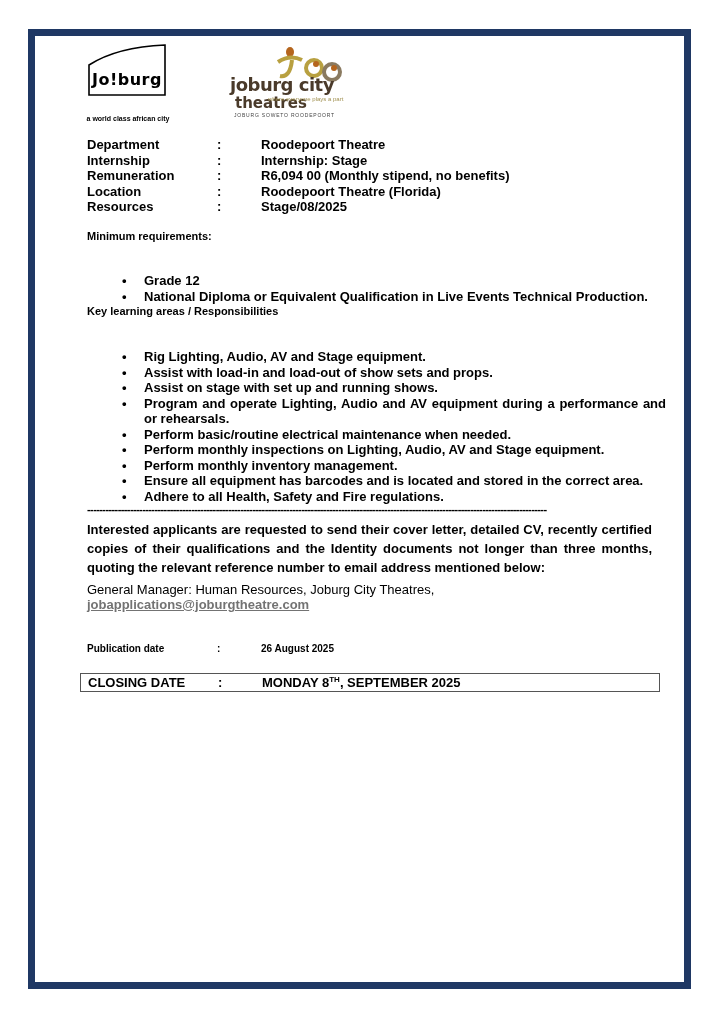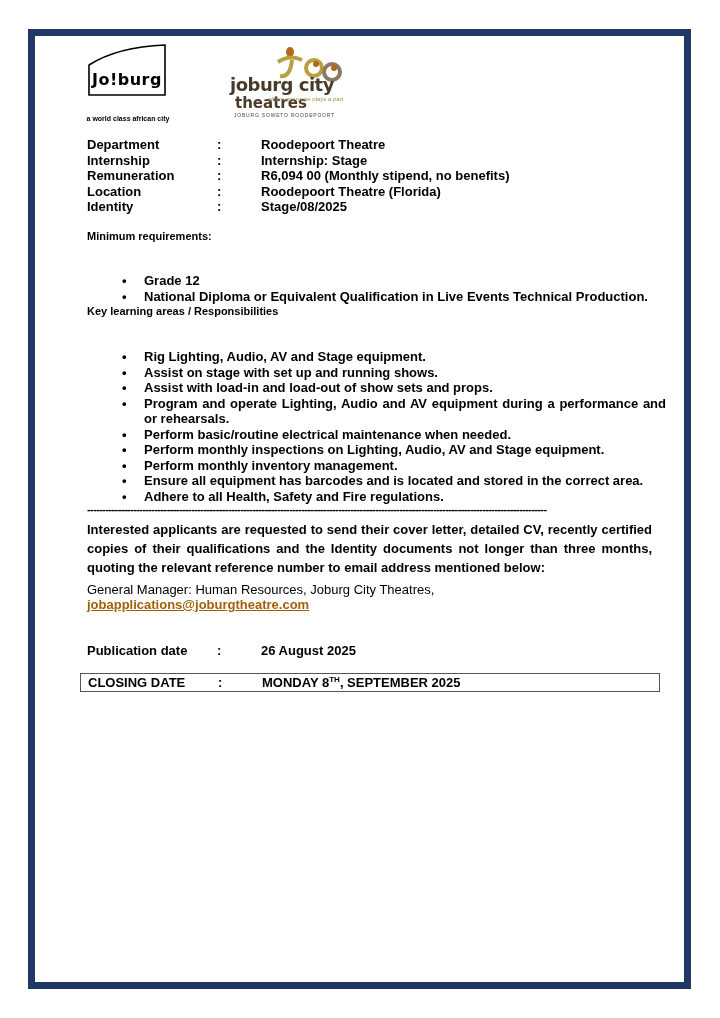--- a/index.html
+++ b/index.html
@@ -19,22 +19,22 @@
   .row .lbl { position:absolute; left:0; }
   .row .col { position:absolute; left:130px; }
   .row .val { position:absolute; left:174px; white-space:nowrap; }
   .heading { position:absolute; left:87px; font-size:11px; font-weight:bold; }
   ul.bul { position:absolute; left:87px; margin:14px; padding:0; list-style:none; font-size:13px; line-height:15.5px; width:565px;font-weight:bold; }
   ul.bul li { position:relative; padding-left:43px; text-align:justify; }
   ul.bul li::before { content:"\2022"; position:absolute; left:21px; top:0; }
   .dash { position:absolute; left:87px; top:503px; width:565px; height:12px; overflow:hidden; white-space:nowrap; font-size:11px; font-weight:bold; letter-spacing:-0.6px; line-height:12px; }
   .apply { position:absolute; left:87px; top:520px; width:565px; font-size:13px; font-weight:bold; line-height:19px; text-align:justify; }
   .gm { position:absolute; left:87px; top:582px; font-size:13px; line-height:15.5px; }
-  .email { position:absolute; left:87px; top:597px; font-size:13px; font-weight:bold; color:#a16207; text-decoration:underline;text-align:center; }
-  .pub { position:absolute; left:87px; top:643px; font-size:13px; font-weight:bold; width:565px; height:16px; }
+  .email { position:absolute; left:87px; top:597px; font-size:13px; font-weight:bold; color:#737373; text-decoration:underline;text-align:center; }
+  .pub { position:absolute; left:87px; top:643px; font-size:10px; font-weight:bold; width:565px; height:16px; }
   .closing { position:absolute; left:80px; top:673px; width:578px; height:17px; border:1px solid #555; font-size:13px; font-weight:bold; }
   .closing .lbl { position:absolute; left:7px; top:1px; }
   .closing .col { position:absolute; left:137px; top:1px; }
   .closing .val { position:absolute; left:181px; top:1px; white-space:nowrap;text-align:center; }
   sup { font-size:8px; }
 </style>
 </head>
 <body>
 
 <div class="frame"></div>
@@ -78,37 +78,37 @@
     <span class="lbl">Remuneration</span>
     <span class="col">:</span>
     <span class="val">R6,094 00 (Monthly stipend, no benefits)</span>
   </div>
   <div class="row">
     <span class="lbl">Location</span>
     <span class="col">:</span>
     <span class="val">Roodepoort Theatre (Florida)</span>
   </div>
   <div class="row">
-    <span class="lbl">Identity</span>
+    <span class="lbl">Resources</span>
     <span class="col">:</span>
     <span class="val">Stage/08/2025</span>
   </div>
 </div>
 
 <div class="heading" style="top:230px">Minimum requirements:</div>
 <ul class="bul" style="top:259px">
   <li>Grade 12</li>
   <li>National Diploma or Equivalent Qualification in Live Events Technical Production.</li>
 </ul>
 
 <div class="heading" style="top:305px">Key learning areas / Responsibilities</div>
 <ul class="bul" style="top:335px">
   <li>Rig Lighting, Audio, AV and Stage equipment.</li>
+  <li>Assist with load-in and load-out of show sets and props.</li>
   <li>Assist on stage with set up and running shows.</li>
-  <li>Assist with load-in and load-out of show sets and props.</li>
   <li>Program and operate Lighting, Audio and AV equipment during a performance and or rehearsals.</li>
   <li>Perform basic/routine electrical maintenance when needed.</li>
   <li>Perform monthly inspections on Lighting, Audio, AV and Stage equipment.</li>
   <li>Perform monthly inventory management.</li>
   <li>Ensure all equipment has barcodes and is located and stored in the correct area.</li>
   <li>Adhere to all Health, Safety and Fire regulations.</li>
 </ul>
 
 <div class="dash">------------------------------------------------------------------------------------------------------------------------------------------------------</div>
 

